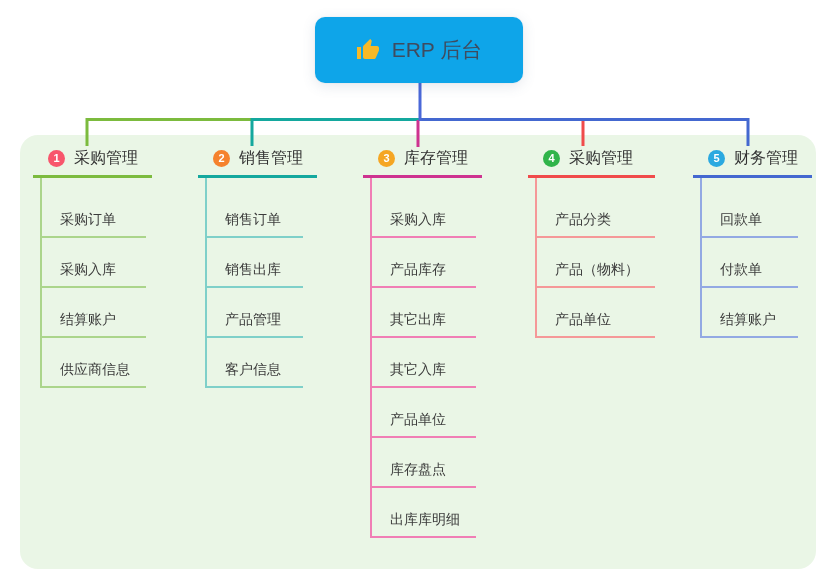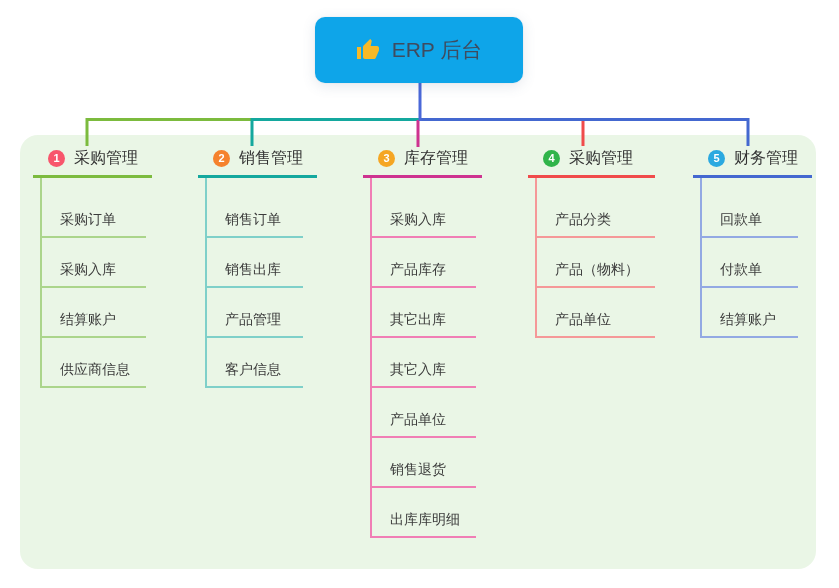--- a/index.html
+++ b/index.html
@@ -95,21 +95,21 @@
   <div class="branch-title">
     <span class="badge">3</span>
     <span>库存管理</span>
   </div>
   <div class="branch-items">
     <div class="item">采购入库</div>
     <div class="item">产品库存</div>
     <div class="item">其它出库</div>
     <div class="item">其它入库</div>
     <div class="item">产品单位</div>
-    <div class="item">销售退货</div>
+    <div class="item">库存盘点</div>
     <div class="item">出库库明细</div>
   </div>
 </div>
 
 <div class="branch" style="left: 528px; --main: #F04B4B; --light: #F59898; --badge: #30B44A;">
   <div class="branch-title">
     <span class="badge">4</span>
     <span>采购管理</span>
   </div>
   <div class="branch-items">

